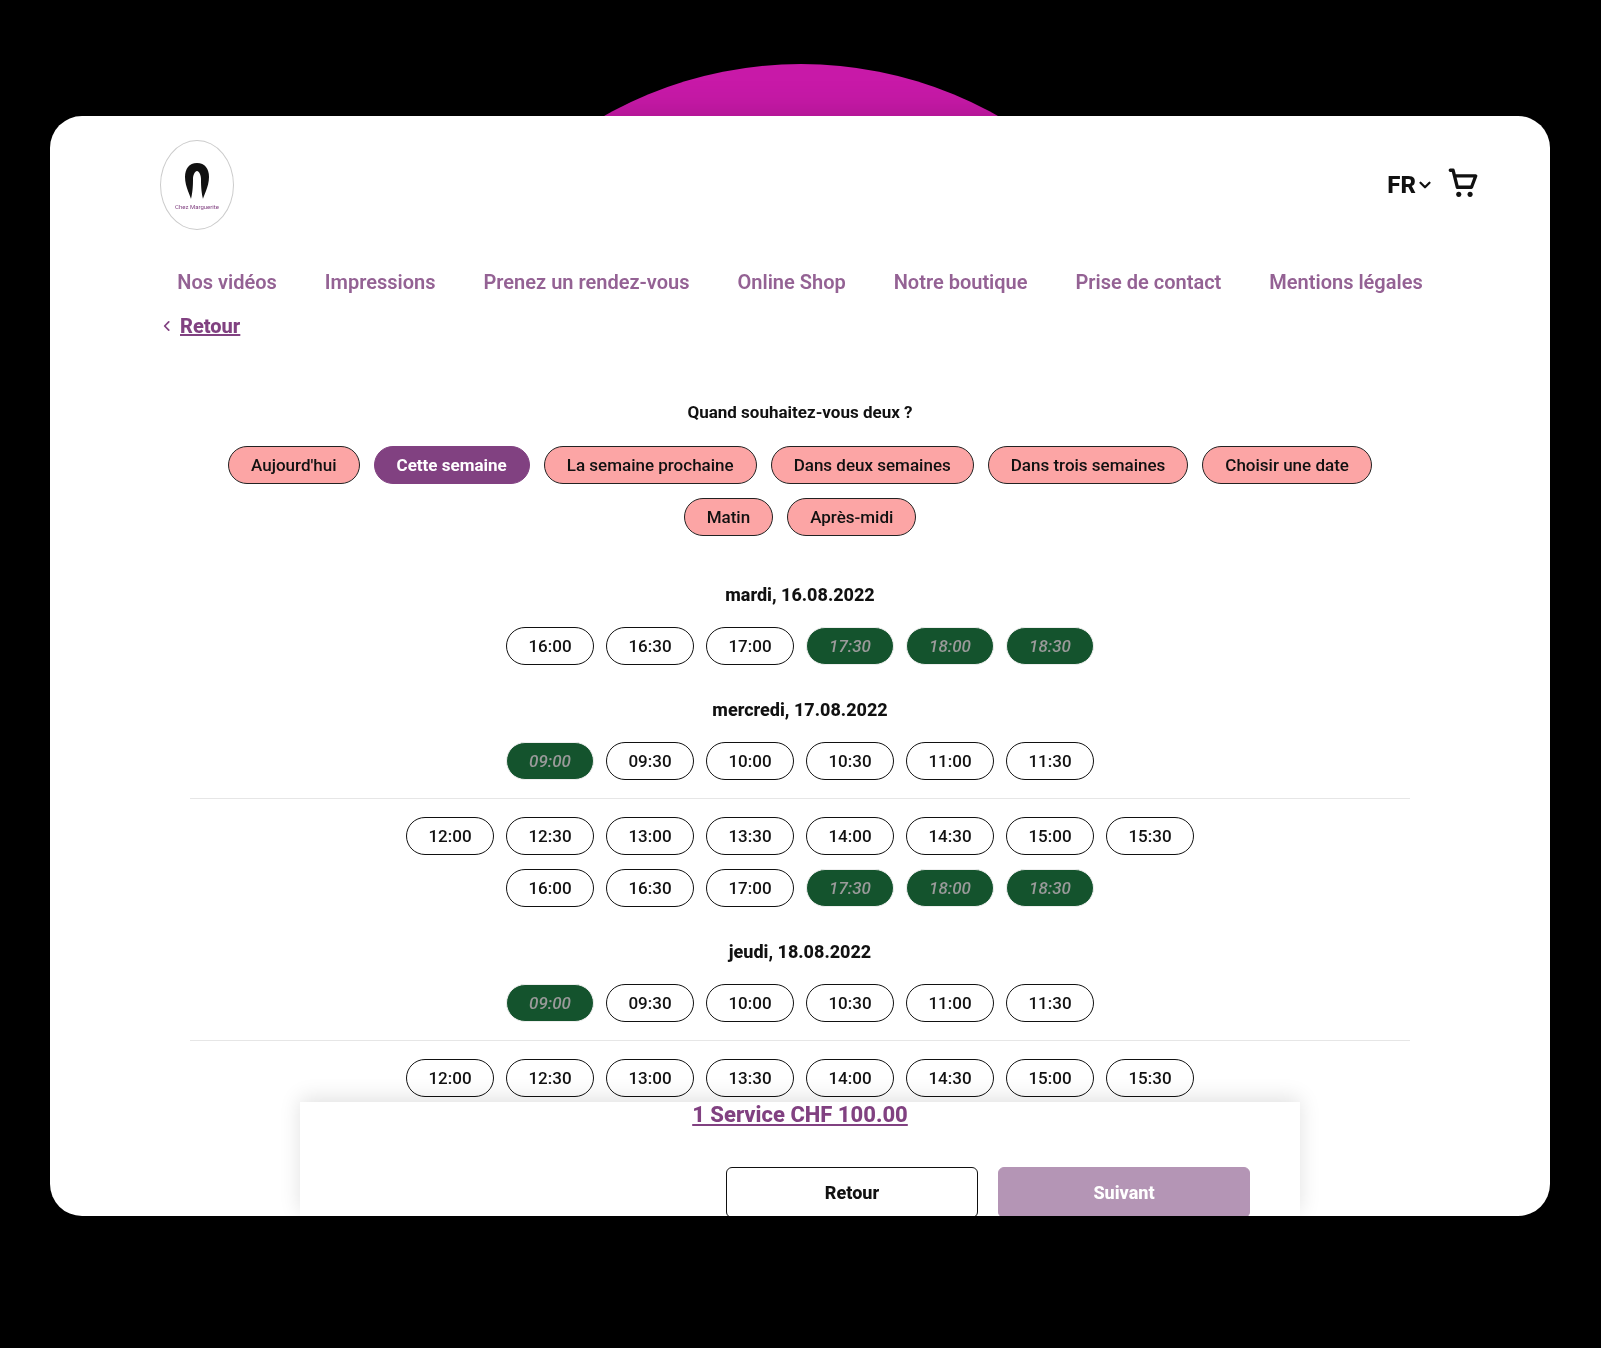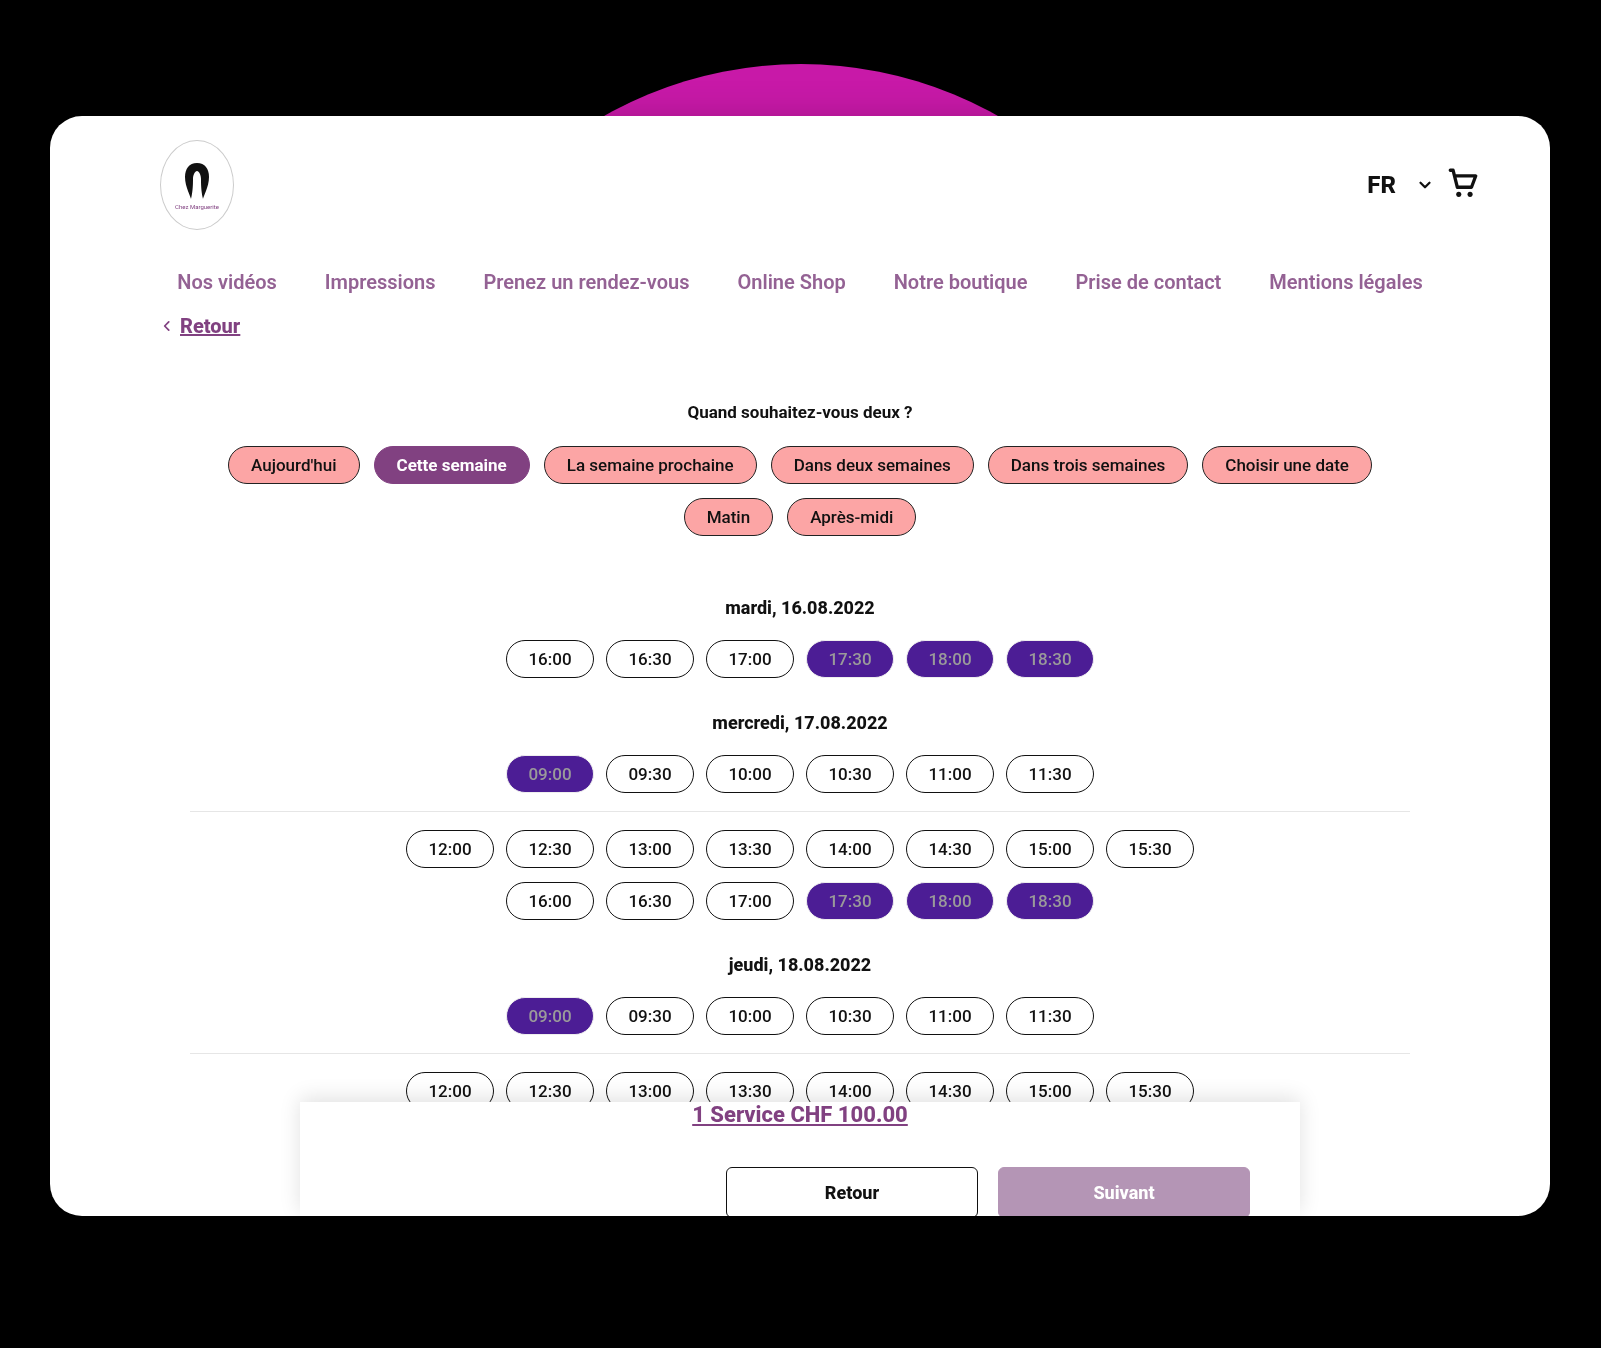--- a/index.html
+++ b/index.html
@@ -59,21 +59,21 @@
   display: flex;
   align-items: center;
   gap: 12px;
 }
 .lang {
   font-weight: 800;
   font-size: 24px;
   color: #111;
   display: flex;
   align-items: center;
-  gap: 20px;
+  gap: 0;
 }
 .nav {
   display: flex;
   justify-content: center;
   gap: 48px;
   padding: 40px 0 20px 0;
 }
 .nav-item {
   color: #946294;
   font-size: 20px;
@@ -126,21 +126,21 @@
   font-weight: 500;
   background: #fca5a5;
 }
 .chip.active {
   background: #814181;
   border-color: #814181;
   color: #fff;
   font-weight: 700;
 }
 .day-block {
-  margin-top: 61px;
+  margin-top: 48px;
   padding: 0 140px;
 }
 .day-block.later { margin-top: 34px; }
 .day-label {
   text-align: center;
   font-weight: 800;
   color: #111;
   font-size: 18px;
   margin-bottom: 22px;
 }
@@ -160,23 +160,24 @@
   border-radius: 999px;
   width: 86px;
   text-align: center;
   padding: 8px 0;
   font-size: 17px;
   color: #111;
   font-weight: 500;
   background: #fff;
 }
 .slot.disabled {
-  background: #4c1d95;
+  background: #14532d;
   border-color: #eee;
   color: #9a9a9a;
+  font-style: italic;
 }
 .footer-bar {
   position: absolute;
   left: 250px;
   bottom: 0;
   height: 114px;
   background: #fff;
   box-shadow: 0 -4px 20px rgba(0,0,0,0.12);
   display: flex;
   align-items: center;

